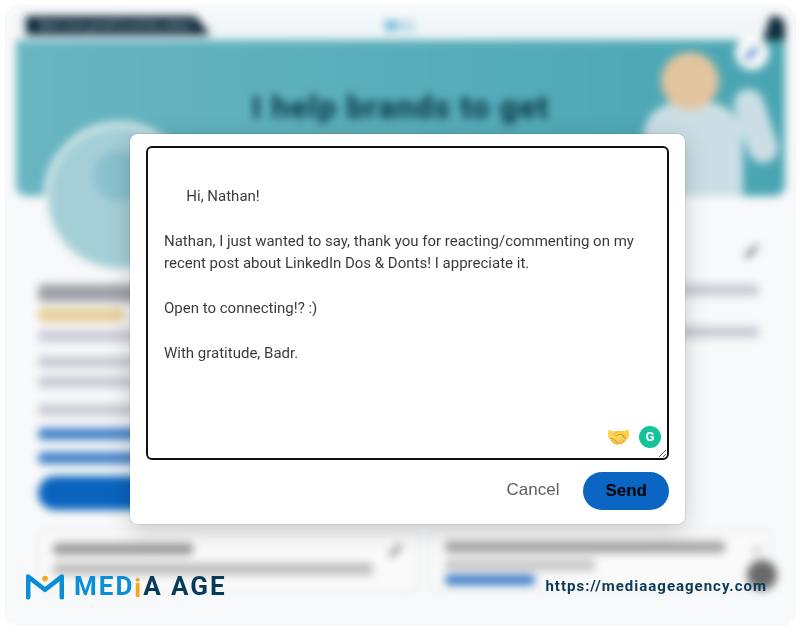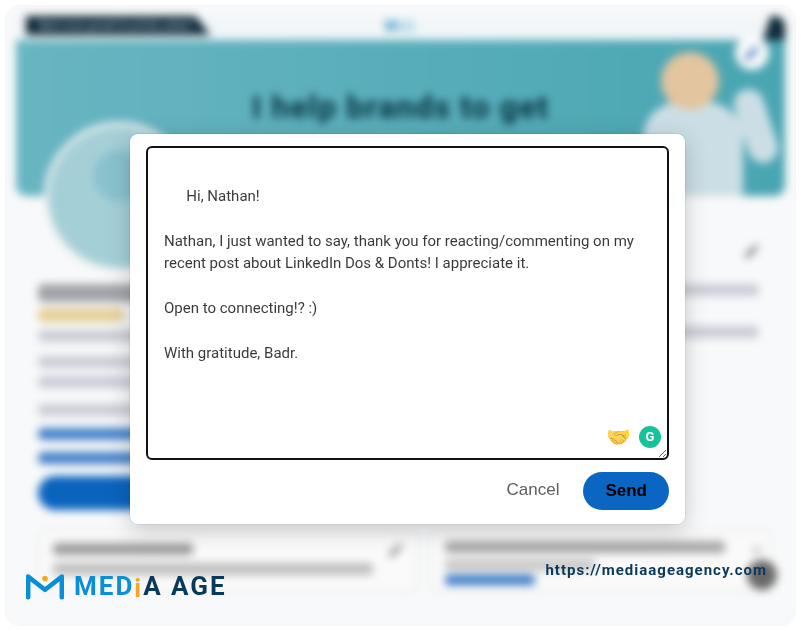--- a/index.html
+++ b/index.html
@@ -191,21 +191,21 @@
   .fm {
     width: 38px; height: 30px; position: relative;
   }
   .fm svg { width:100%; height:100%; }
   .footer-text {
     font-weight: 700; font-size: 26px; color: #073a5a;
     letter-spacing: 2px;
   }
   .footer-text .blue { color: #0a8ed6; }
   .footer-url {
-    position: absolute; right: 28px; bottom: 46px;
+    position: absolute; right: 28px; bottom: 30px;
     color: #0a3a5a; font-weight: 700; letter-spacing: 1px;
     font-size: 15px;
   }
 
   .pencil-svg { width:18px; height:18px; }
 </style>
 </head>
 <body>
 
 <div class="card">

